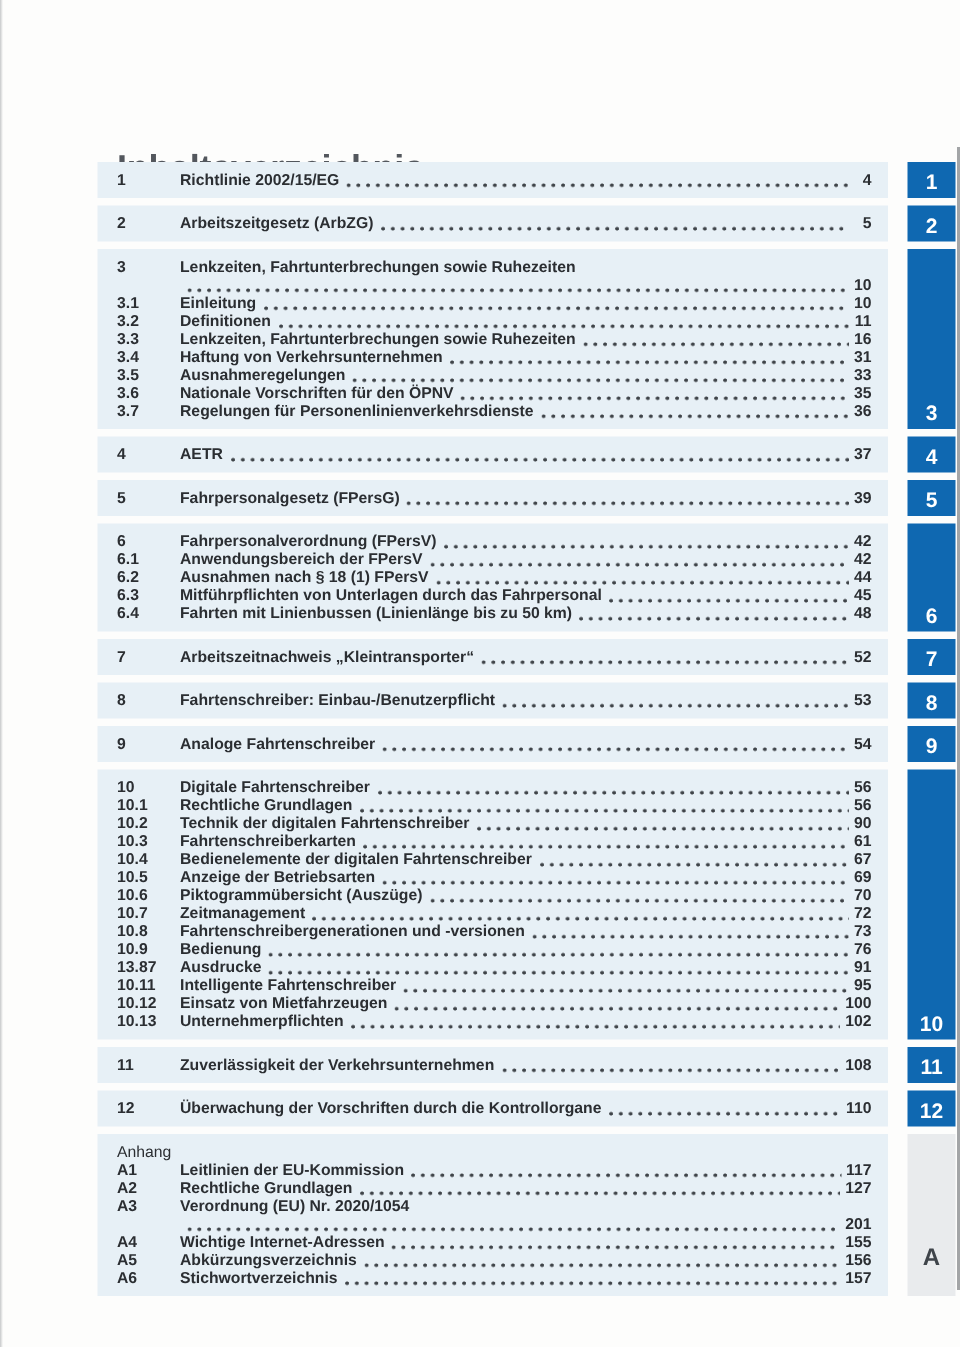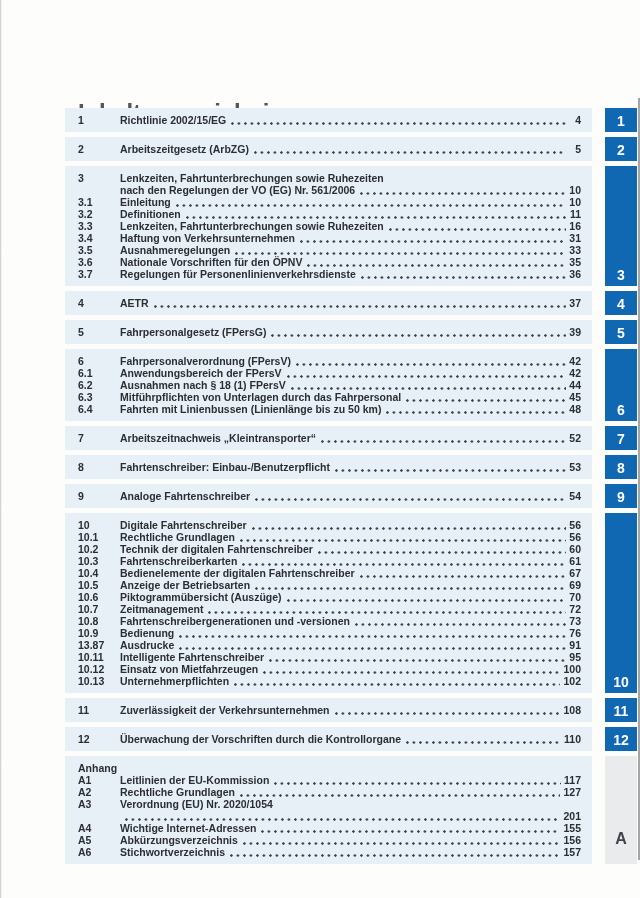--- a/index.html
+++ b/index.html
@@ -57,21 +57,21 @@
   .line .title{white-space:nowrap;}
   .leader{
     flex:1 1 auto;min-width:10px;align-self:flex-end;
     height:9px;margin:0 3px 1px 5px;
     background-image:radial-gradient(circle at 1.4px 1.6px,var(--dot,#3f4449) 1.05px,rgba(0,0,0,0) 1.5px);
     background-size:6.5px 3.2px;
     background-repeat:repeat-x;
     background-position:left bottom;
   }
   .page-num{flex:0 0 auto;min-width:12px;text-align:right;white-space:nowrap;}
-  .label-row{font-size:10.5px;line-height:12px;font-weight:bold;}
+  .label-row{font-size:10.5px;line-height:12px;font-weight:normal;}
 </style>
 </head>
 <body>
 
 <div class="scan-edge-left"></div>
 <div class="scan-edge-right"></div>
 
 <h1 class="page-title">Inhaltsverzeichnis</h1>
 
 <div class="toc">
@@ -111,21 +111,20 @@
     </div>
     <div class="section">
       <div class="band">
         <div class="row bold">
           <span class="num">3</span>
           <div class="lines">
             <div class="line">
               <span class="title">Lenkzeiten, Fahrtunterbrechungen sowie Ruhezeiten</span>
             </div>
             <div class="line">
-              <span class="title">nach den Regelungen der VO (EG) Nr. 561/2006</span>
               <span class="leader"></span>
               <span class="page-num">10</span>
             </div>
           </div>
         </div>
         <div class="row">
           <span class="num">3.1</span>
           <div class="lines">
             <div class="line">
               <span class="title">Einleitung</span>
@@ -362,21 +361,21 @@
               <span class="page-num">56</span>
             </div>
           </div>
         </div>
         <div class="row">
           <span class="num">10.2</span>
           <div class="lines">
             <div class="line">
               <span class="title">Technik der digitalen Fahrtenschreiber</span>
               <span class="leader"></span>
-              <span class="page-num">60</span>
+              <span class="page-num">90</span>
             </div>
           </div>
         </div>
         <div class="row">
           <span class="num">10.3</span>
           <div class="lines">
             <div class="line">
               <span class="title">Fahrtenschreiberkarten</span>
               <span class="leader"></span>
               <span class="page-num">61</span>

